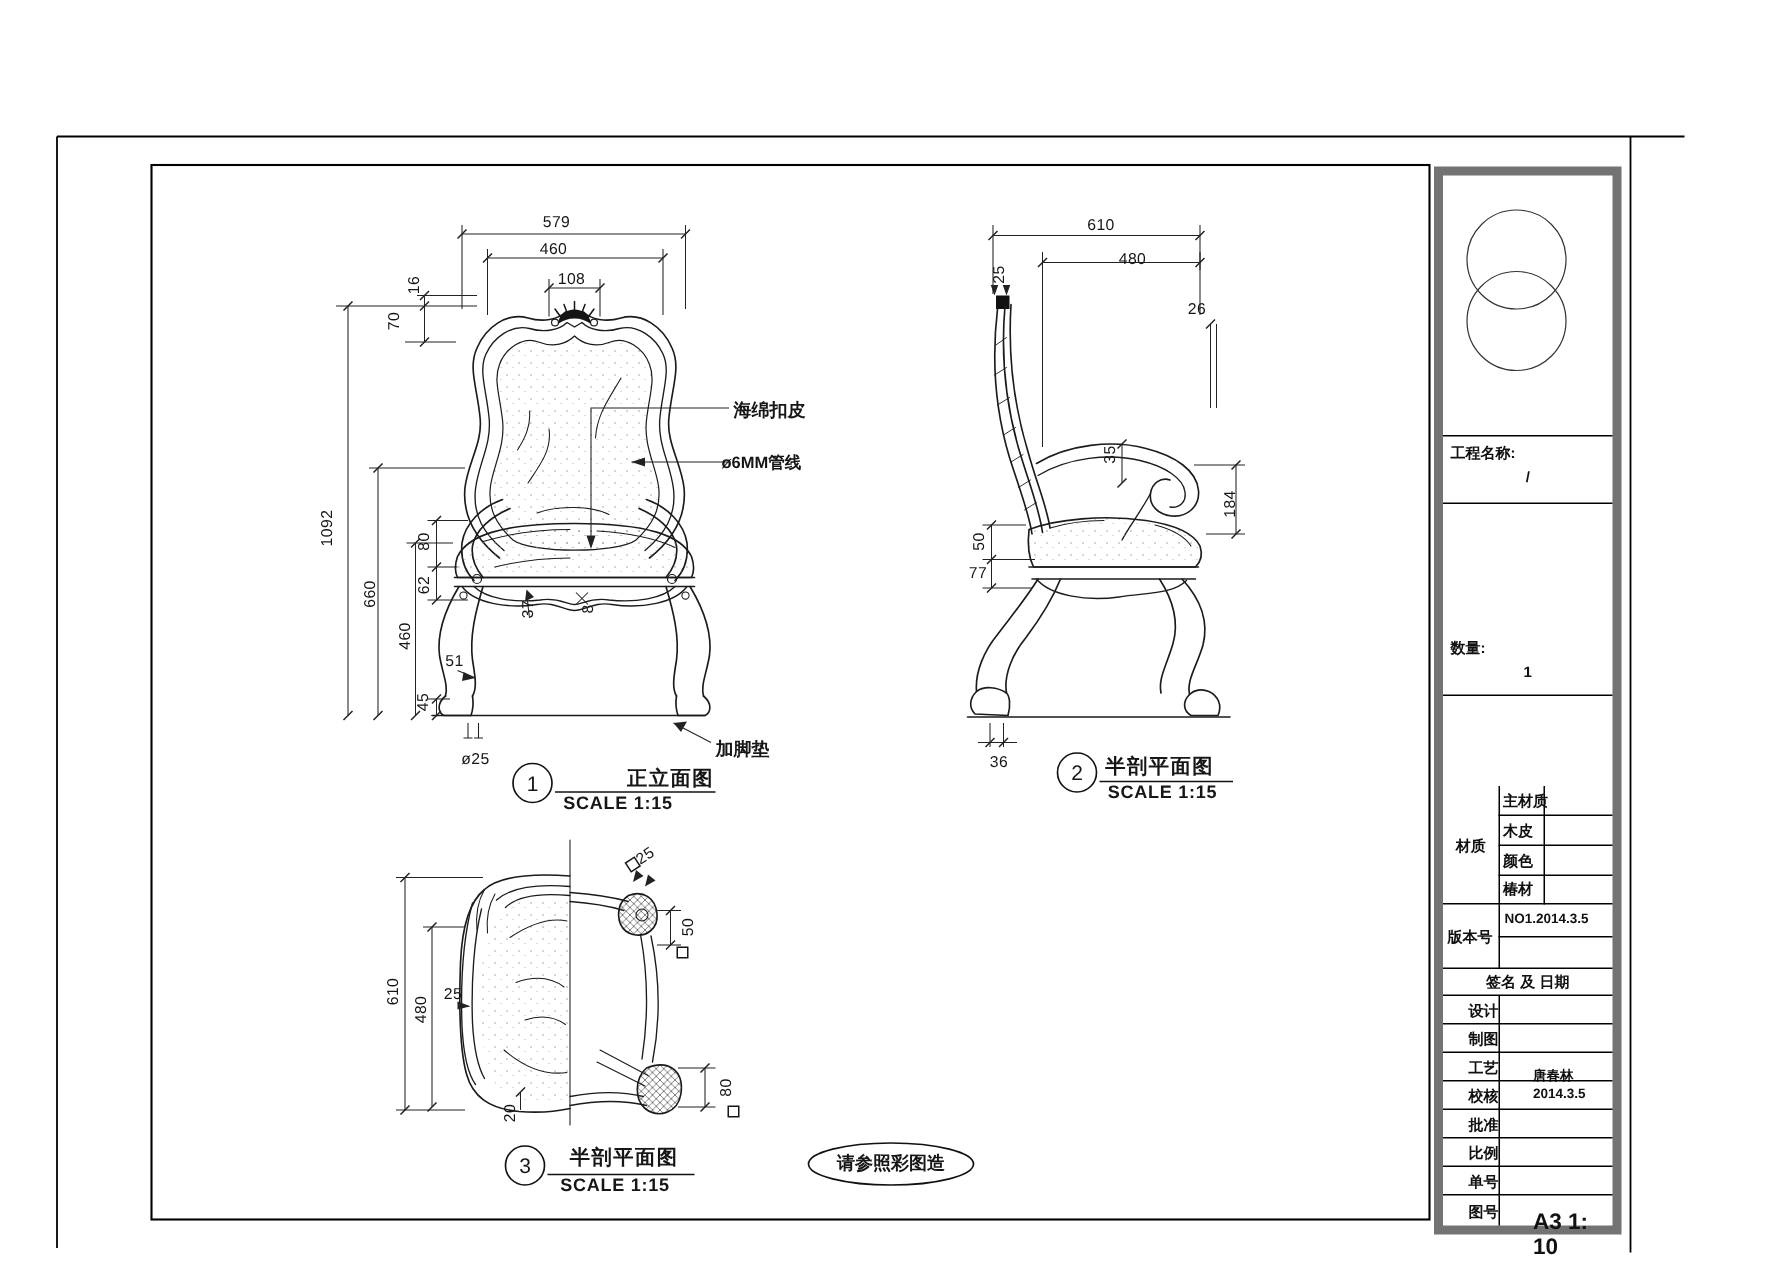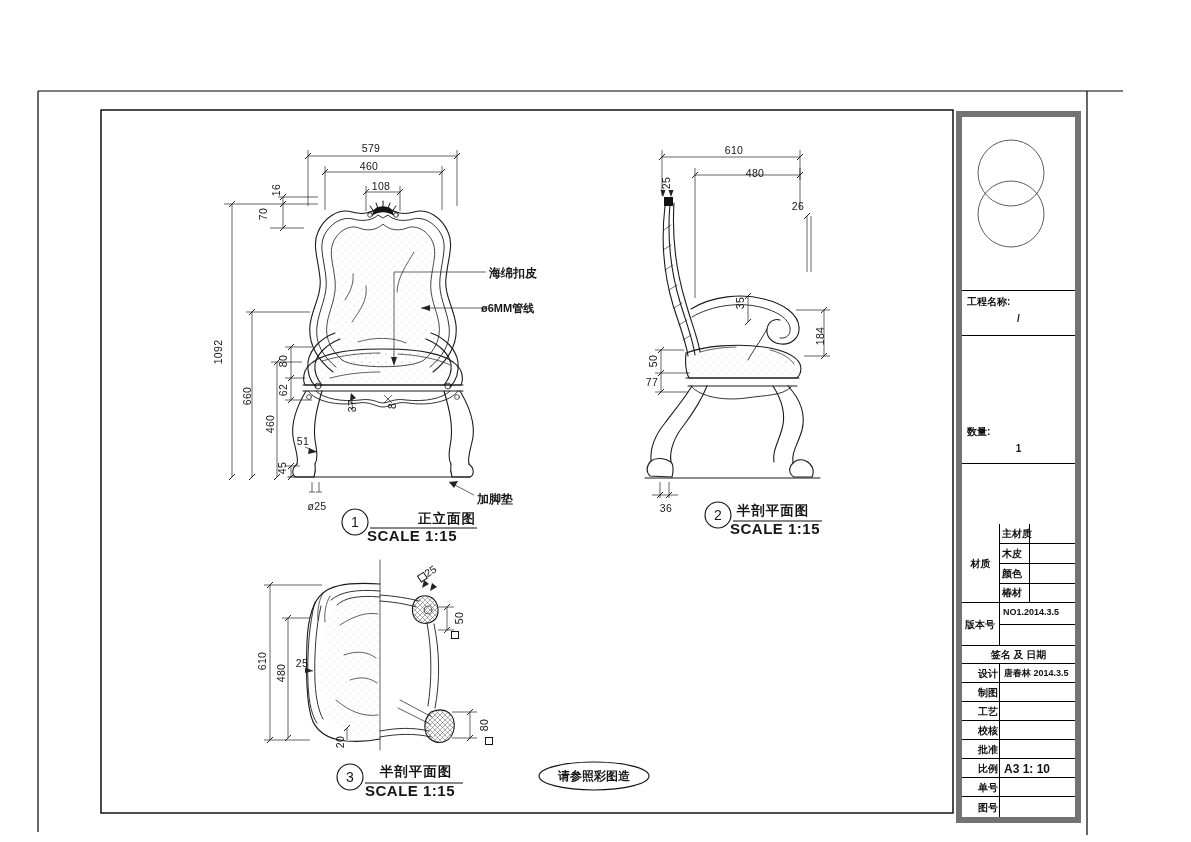--- a/index.html
+++ b/index.html
@@ -5,34 +5,34 @@
   html,body{margin:0;padding:0;background:#fff;}
   #page{position:relative;width:1191px;height:842px;background:#fff;overflow:hidden;
         font-family:"Liberation Sans","DejaVu Sans",sans-serif;color:#111;}
   svg{position:absolute;left:0;top:0;}
   .lbl{position:absolute;white-space:nowrap;color:#161616;}
   .d{font-size:10.5px;letter-spacing:.3px;}
   .c{transform:translate(-50%,-50%);}
   .cv{transform:translate(-50%,-50%) rotate(-90deg);}
   .cjk{font-weight:bold;font-size:12px;}
   .t-name{font-weight:bold;font-size:13.5px;letter-spacing:1px;}
-  .t-scale{font-weight:bold;font-size:15px;letter-spacing:.5px;}
+  .t-scale{font-weight:bold;font-size:12px;letter-spacing:.5px;}
   .t-num{font-size:14px;}
   .sq{display:inline-block;width:6px;height:6px;border:1px solid #161616;vertical-align:middle;}
   .sqabs{position:absolute;width:6px;height:6px;border:1px solid #161616;}
   
   #tblock{position:absolute;left:956px;top:111px;width:113px;height:700px;
           border:6px solid #737373;font-size:10px;font-weight:bold;}
   #tblock .cell{position:absolute;box-sizing:border-box;border-bottom:1px solid #000;left:0;width:100%;}
   #tblock .lab{position:absolute;left:5px;top:4px;}
   #tblock .val{position:absolute;left:0;right:0;text-align:center;font-weight:bold;}
   .mrow{position:absolute;box-sizing:border-box;border-bottom:1px solid #000;}
   .colline{position:absolute;background:#000;width:1px;}
-  .srow-lab{position:absolute;left:16px;width:37px;text-align:left;box-sizing:border-box;}
-  .srow-val{position:absolute;left:42px;}
+  .srow-lab{position:absolute;left:0;width:37px;text-align:right;box-sizing:border-box;}
+  .srow-val{position:absolute;left:60px;margin-top:44px;}
 </style>
 </head>
 <body>
 
 <div id="page">
 
 <svg width="1191" height="842" viewBox="0 0 1191 842">
   <defs>
     <pattern id="dots" width="8" height="8" patternUnits="userSpaceOnUse">
       <circle cx="2" cy="2" r=".45" fill="#888"></circle>
@@ -350,21 +350,21 @@
         <span class="srow-val" style="top:3px"></span>
       </div>
   <div class="cell" style="top:623px;height:19px">
         <div class="colline" style="left:37px;top:0;height:19px"></div>
         <span class="srow-lab" style="top:3px">批准</span>
         <span class="srow-val" style="top:3px"></span>
       </div>
   <div class="cell" style="top:642px;height:19px">
         <div class="colline" style="left:37px;top:0;height:19px"></div>
         <span class="srow-lab" style="top:3px">比例</span>
-        <span class="srow-val" style="top:3px;font-size:12px">A3 1: 10</span>
+        <span class="srow-val" style="top:3px;font-size:15px">A3 1: 10</span>
       </div>
   <div class="cell" style="top:661px;height:19px">
         <div class="colline" style="left:37px;top:0;height:19px"></div>
         <span class="srow-lab" style="top:3px">单号</span>
         <span class="srow-val" style="top:3px"></span>
       </div>
   <div class="cell" style="top:680px;height:20px;border-bottom:none">
         <div class="colline" style="left:37px;top:0;height:20px"></div>
         <span class="srow-lab" style="top:4px">图号</span>
         <span class="srow-val" style="top:4px"></span>

